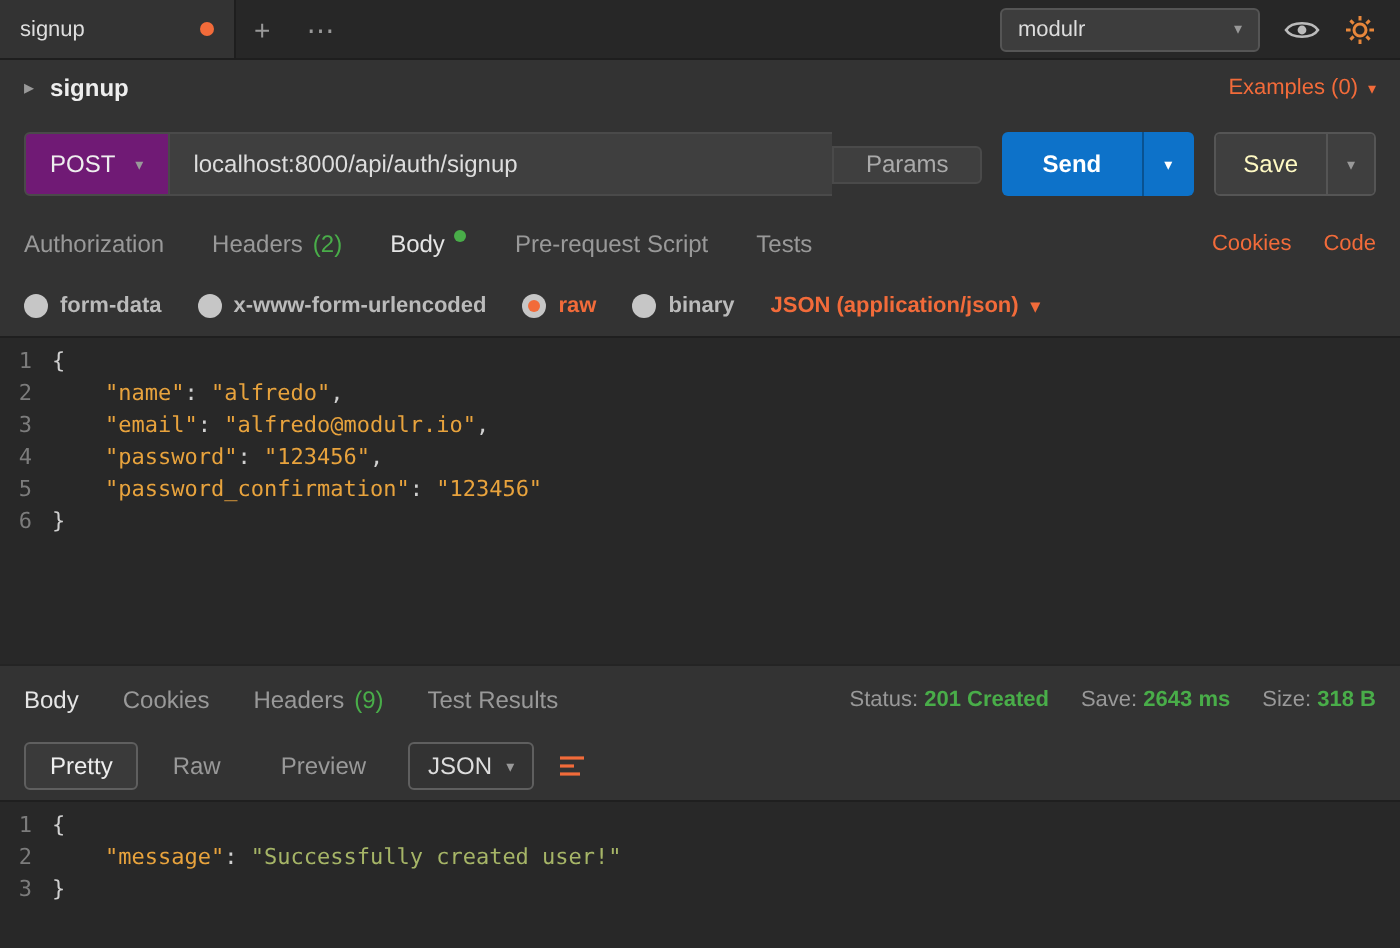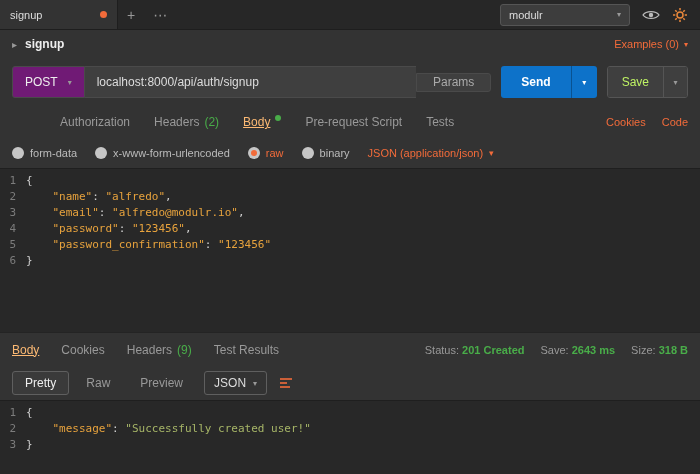--- a/index.html
+++ b/index.html
@@ -35,32 +35,32 @@
   
   .req-bar{flex:none;height:48px;display:flex;align-items:center;padding:0 12px;}
   .method-select{height:32px;background:#701a75;border:1px solid #4a4a4a;border-radius:3px 0 0 3px;display:flex;align-items:center;gap:10px;padding:0 12px;color:#eeeeee;cursor:pointer;}
   .url-input{flex:1;height:32px;background:#3f3f3f;border:1px solid #4a4a4a;border-left:none;border-right:none;color:#dddddd;padding:0 12px;font-size:12px;font-family:"Liberation Sans",sans-serif;outline:none;}
   .params-btn{height:19px;background:#3f3f3f;border:1px solid #4a4a4a;border-radius:0 3px 3px 0;color:#aaaaaa;padding:0 16px;display:flex;align-items:center;margin-right:10px;cursor:pointer;}
   .split-btn{display:flex;height:32px;border-radius:3px;overflow:hidden;margin-right:10px;cursor:pointer;}
   .send .main{background:var(--blue);color:#ffffff;font-weight:bold;padding:15px 20px;display:flex;align-items:center;}
   .send .caret{background:var(--blue);border-left:1px solid rgba(0,0,0,.28);width:26px;display:flex;align-items:center;justify-content:center;}
   .send .caret .chev-sm{color:#ffffff;}
   .save{border:1px solid #555555;margin-right:0;}
-  .save .main{background:#3f3f3f;color:#bef264;padding:0 14px;display:flex;align-items:center;}
+  .save .main{background:#3f3f3f;color:#fef9c3;padding:0 14px;display:flex;align-items:center;}
   .save .caret{background:#3f3f3f;border-left:1px solid #555555;width:24px;display:flex;align-items:center;justify-content:center;}
   
-  .req-tabs{flex:none;height:32px;display:flex;align-items:center;padding:0 12px;gap:24px;margin-left:48px;}
+  .req-tabs{flex:none;height:32px;display:flex;align-items:center;padding:0 12px;gap:24px;}
   .rtab{color:#999999;cursor:pointer;display:flex;align-items:center;gap:5px;}
-  .rtab.active{color:#fdba74;text-decoration:underline;}
+  .rtab.active{color:#e5e5e5;}
   .count{color:var(--green);}
   .green-dot{width:6px;height:6px;border-radius:50%;background:var(--green);transform:translateY(-4px);}
   .tab-links{margin-left:auto;display:flex;gap:16px;}
   .tab-links span{color:var(--orange);font-size:11px;cursor:pointer;}
   
-  .body-opts{flex:none;height:30px;display:flex;align-items:center;padding:0 12px;gap:18px;font-size:11px;color:#bbbbbb;}
+  .body-opts{flex:none;height:30px;display:flex;align-items:center;padding:0 12px;gap:18px;font-size:11px;color:#bbbbbb;font-weight:bold;}
   .radio-opt{display:flex;align-items:center;gap:6px;cursor:pointer;}
   .radio{position:relative;width:12px;height:12px;border-radius:50%;background:#c6c6c6;}
   .radio-opt.selected .radio::after{content:'';position:absolute;inset:3px;border-radius:50%;background:var(--orange);}
   .radio-opt.selected .radio-label{color:var(--orange);}
   .content-type{display:flex;align-items:center;gap:6px;color:var(--orange);cursor:pointer;}
   .content-type .chev-sm{color:var(--orange);font-size:9px;}
   
   .editor{background:#282828;border-top:1px solid #1f1f1f;font-family:"DejaVu Sans Mono",monospace;font-size:11px;line-height:16px;padding:4px 0;overflow:hidden;cursor:text;}
   .editor.request{flex:none;height:164px;}
   .editor.response{flex:1;}

